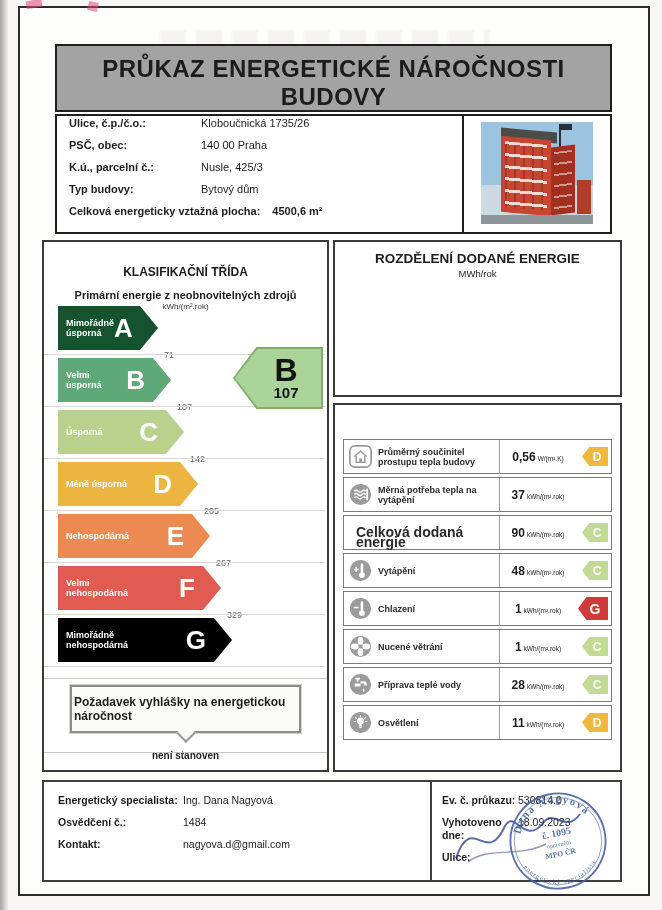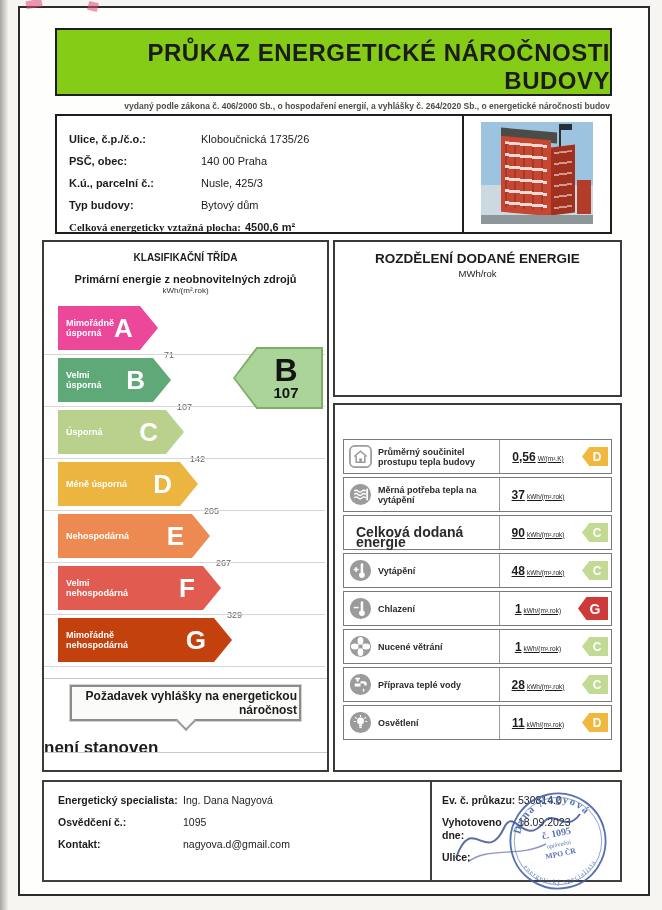--- a/index.html
+++ b/index.html
@@ -9,31 +9,31 @@
                background:linear-gradient(90deg,#a7a5a0,#f0efec);}
   .frame{position:absolute;left:18px;top:6px;width:628px;height:886px;
          border:2px solid #2b2b2b;background:#fefefd;}
   .ghost{position:absolute;left:160px;top:30px;width:330px;height:16px;opacity:.55;filter:blur(1px);
          background:repeating-linear-gradient(90deg,#edebe4 0 26px,transparent 26px 36px);}
   .scan-mark{position:absolute;background:#e0457b;opacity:.55;}
   .m1{left:26px;top:0;width:16px;height:8px;transform:rotate(-10deg);}
   .m2{left:88px;top:2px;width:10px;height:9px;transform:rotate(14deg);}
 
   
-  .header-box{position:absolute;left:55px;top:28px;width:553px;height:64px;border:2px solid #1e1e1e;
-              background:#84cc16;text-align:right;}
+  .header-box{position:absolute;left:55px;top:44px;width:553px;height:64px;border:2px solid #1e1e1e;
+              background:#a3a3a3;text-align:center;}
   .main-title{font-size:24px;font-weight:bold;letter-spacing:.5px;margin-top:9px;}
   .main-sub{font-size:8.5px;font-weight:600;color:#4c4c4c;margin-top:6px;}
 
   
   .info-box{position:absolute;left:55px;top:114px;width:553px;height:116px;border:2px solid #1e1e1e;background:#fff;}
-  .info-fields{position:absolute;left:12px;top:16px;width:380px;}
+  .info-fields{position:absolute;left:12px;top:0;width:380px;}
   .info-row{display:flex;margin-bottom:7px;font-size:11px;line-height:15px;}
   .info-label{font-weight:bold;width:132px;flex:none;}
-  .info-row.wide .info-label{width:auto;margin-right:4px;font-family:Liberation Serif, serif;}
+  .info-row.wide .info-label{width:auto;margin-right:12px;}
   .info-row.wide .info-value{font-weight:bold;}
   .photo-cell{position:absolute;left:405px;top:0;bottom:0;width:146px;border-left:2px solid #1e1e1e;}
   .photo{position:relative;width:112px;height:102px;margin:6px auto;overflow:hidden;
          background:linear-gradient(#9cc4e0 0 62%,#cdd9e0 62% 100%);}
   .bldg-roof{position:absolute;left:20px;top:8px;width:56px;height:11px;background:#4b4b48;transform:skewY(5deg);}
   .bldg-main{position:absolute;left:20px;top:16px;width:50px;height:76px;background:#c64631;transform:skewY(5deg);}
   .bldg-main::before{content:"";position:absolute;inset:5px 4px;
          background:repeating-linear-gradient(180deg,rgba(255,255,255,.8) 0 3px,transparent 3px 12px),
                     repeating-linear-gradient(90deg,rgba(60,20,10,.25) 0 2px,transparent 2px 9px);}
   .bldg-side{position:absolute;left:70px;top:24px;width:24px;height:68px;background:#a2301f;transform:skewY(-7deg);}
@@ -43,21 +43,21 @@
   .pole{position:absolute;left:78px;top:2px;width:2px;height:28px;background:#303030;}
   .flag{position:absolute;left:80px;top:2px;width:11px;height:6px;background:#25303a;}
   .ground{position:absolute;left:0;bottom:0;width:100%;height:9px;background:#8d9698;}
 
   
   .panel{position:absolute;border:2px solid #3a3a3a;background:#fff;}
   .p-left{left:42px;top:240px;width:283px;height:528px;}
   .p-rtop{left:333px;top:240px;width:285px;height:153px;}
   .p-rbot{left:333px;top:403px;width:285px;height:365px;}
   .panel-title{font-weight:bold;text-align:center;}
-  .cls-title{font-size:10px;margin-top:10px;}
+  .cls-title{font-size:12px;margin-top:23px;}
   .cls-sub{font-size:11px;font-weight:bold;text-align:center;margin-top:10px;}
   .cls-unit{font-size:8px;text-align:center;margin-top:1px;color:#333;}
 
   
   .scale{position:absolute;left:14px;top:64px;right:8px;}
   .scale-row{position:relative;height:52px;}
   .scale-row::after{content:"";position:absolute;left:-14px;right:-6px;bottom:3px;height:1px;background:#d9d7d2;}
   .arrow{position:relative;height:44px;display:flex;align-items:center;color:#fff;
          clip-path:polygon(0 0,calc(100% - 18px) 0,100% 50%,calc(100% - 18px) 100%,0 100%);}
   .arrow-label{font-size:9px;font-weight:bold;line-height:10px;padding-left:8px;max-width:78px;}
@@ -68,24 +68,24 @@
   .result-arrow{position:absolute;right:4px;top:105px;width:90px;height:62px;
         clip-path:polygon(0 50%,26% 0,100% 0,100% 100%,26% 100%);background:#7fae69;}
   .result-inner{position:absolute;inset:2px;clip-path:polygon(0 50%,26% 0,100% 0,100% 100%,26% 100%);
         background:#abd498;display:flex;flex-direction:column;align-items:center;justify-content:center;
         padding-left:16px;color:#141414;}
   .result-letter{font-size:32px;font-weight:bold;line-height:30px;}
   .result-value{font-size:15px;font-weight:bold;line-height:16px;}
 
   .req-area{position:absolute;left:0;right:0;top:436px;border-top:1px solid #c9c7c2;}
   .req-box{margin:6px 26px 0 26px;border:2px solid #8c8c8c;outline:1px solid #d5d3ce;background:#fbfbf9;
-           text-align:right;font-size:12px;font-weight:bold;line-height:14px;padding:2px 2px;}
+           text-align:left;font-size:12px;font-weight:bold;line-height:14px;padding:8px 2px;}
   .req-chevron{width:12px;height:12px;margin:-7px auto 0 auto;background:#fbfbf9;
            border-right:2px solid #9a9a9a;border-bottom:2px solid #9a9a9a;transform:rotate(45deg);}
-  .req-value{font-size:17px;font-weight:bold;margin-top:10px;}
+  .req-value{text-align:center;font-size:10px;font-weight:bold;margin-top:10px;}
   .req-bottom{position:absolute;left:0;right:0;top:510px;height:1px;background:#c9c7c2;}
 
   
   .split-title{font-size:13.5px;margin-top:9px;}
   .split-unit{font-size:9.5px;text-align:center;margin-top:2px;}
   .split-box{position:absolute;left:8px;right:8px;top:50px;bottom:7px;border:2px solid #5a5a5a;}
   .legend{position:absolute;left:9px;top:10px;}
   .legend-item{display:flex;align-items:flex-start;margin-bottom:6px;}
   .legend-swatch{width:10px;height:10px;flex:none;margin-right:5px;margin-top:0px;}
   .legend-text{font-size:8.5px;font-weight:bold;line-height:10px;max-width:150px;}
@@ -93,21 +93,21 @@
 
   
   .ind-title{font-size:12.5px;margin-top:10px;}
   .ind-rows{position:absolute;left:8px;right:8px;top:34px;}
   .ind-row{position:relative;height:33px;border:1.5px solid #7a7a7a;margin-bottom:3px;background:#fff;
            display:flex;align-items:center;}
   .ind-icon{width:25px;height:25px;flex:none;margin:0 5px 0 4px;}
   .ind-label{font-size:9px;font-weight:bold;line-height:10px;color:#2a2a2a;width:118px;flex:none;}
   .ind-label.big{font-size:14px;width:140px;padding-left:12px;margin-top:8px;}
   .ind-sep{width:1px;align-self:stretch;background:#9a9a9a;flex:none;margin-left:auto;}
-  .ind-val{width:76px;flex:none;display:flex;align-items:baseline;justify-content:center;text-decoration:underline;}
+  .ind-val{width:76px;flex:none;display:flex;align-items:baseline;justify-content:center;}
   .ind-num{font-size:12px;font-weight:bold;}
   .ind-unit{font-size:6.5px;margin-left:2px;color:#222;}
   .badge-zone{width:32px;flex:none;display:flex;justify-content:flex-end;padding-right:3px;}
   .badge{width:26px;height:19px;clip-path:polygon(0 50%,28% 0,100% 0,100% 100%,28% 100%);
          color:#fff;font-weight:bold;font-size:12px;display:flex;align-items:center;justify-content:center;
          padding-left:4px;box-sizing:border-box;}
   .badge-c{background:#c3da94;}
   .badge-d{background:#f0b83e;}
   .badge-g{background:#ce3939;width:30px;height:23px;font-size:14px;}
 
@@ -174,21 +174,21 @@
     </div>
   </div>
 
   <div class="panel p-left">
     <div class="panel-title cls-title">KLASIFIKAČNÍ TŘÍDA</div>
     <div class="cls-sub">Primární energie z neobnovitelných zdrojů</div>
     <div class="cls-unit">kWh/(m².rok)</div>
 
     <div class="scale">
       <div class="scale-row">
-        <div class="arrow w0" style="background: #ec4899;">
+        <div class="arrow w0" style="background: #14532d;">
           <span class="arrow-label">Mimořádně úsporná</span>
           <span class="arrow-letter">A</span>
         </div>
         <span class="threshold t0">71</span>
       </div>
       <div class="scale-row">
         <div class="arrow w1" style="background: rgb(95, 168, 119);">
           <span class="arrow-label">Velmi úsporná</span>
           <span class="arrow-letter">B</span>
         </div>
@@ -216,21 +216,21 @@
         <span class="threshold t4">267</span>
       </div>
       <div class="scale-row">
         <div class="arrow w5" style="background: rgb(226, 91, 80);">
           <span class="arrow-label">Velmi nehospodárná</span>
           <span class="arrow-letter">F</span>
         </div>
         <span class="threshold t5">329</span>
       </div>
       <div class="scale-row">
-        <div class="arrow w6" style="background: #c2410c;">
+        <div class="arrow w6" style="background: #000000;">
           <span class="arrow-label">Mimořádně nehospodárná</span>
           <span class="arrow-letter">G</span>
         </div>
       </div>
     </div>
 
     <div class="result-arrow" style="background: rgb(127, 174, 105);">
       <div class="result-inner" style="background: rgb(171, 212, 152);">
         <span class="result-letter">B</span>
         <span class="result-value">107</span>
@@ -400,21 +400,21 @@
   </div>
 
   <div class="footer-box">
     <div class="foot-left">
       <div class="foot-row">
         <span class="foot-label">Energetický specialista:</span>
         <span class="foot-value">Ing. Dana Nagyová</span>
       </div>
       <div class="foot-row">
         <span class="foot-label">Osvědčení č.:</span>
-        <span class="foot-value">1095</span>
+        <span class="foot-value">1484</span>
       </div>
       <div class="foot-row">
         <span class="foot-label">Kontakt:</span>
         <span class="foot-value">nagyova.d@gmail.com</span>
       </div>
     </div>
     <div class="foot-right">
       <div class="foot-row">
         <span class="foot-label">Ev. č. průkazu:</span>
         <span class="foot-value">530814.0</span>

